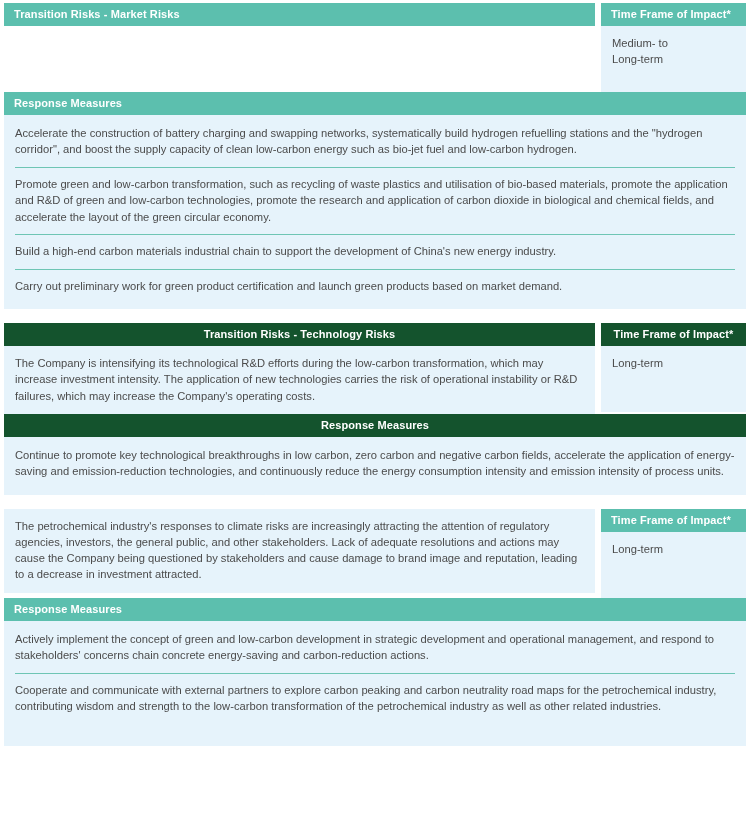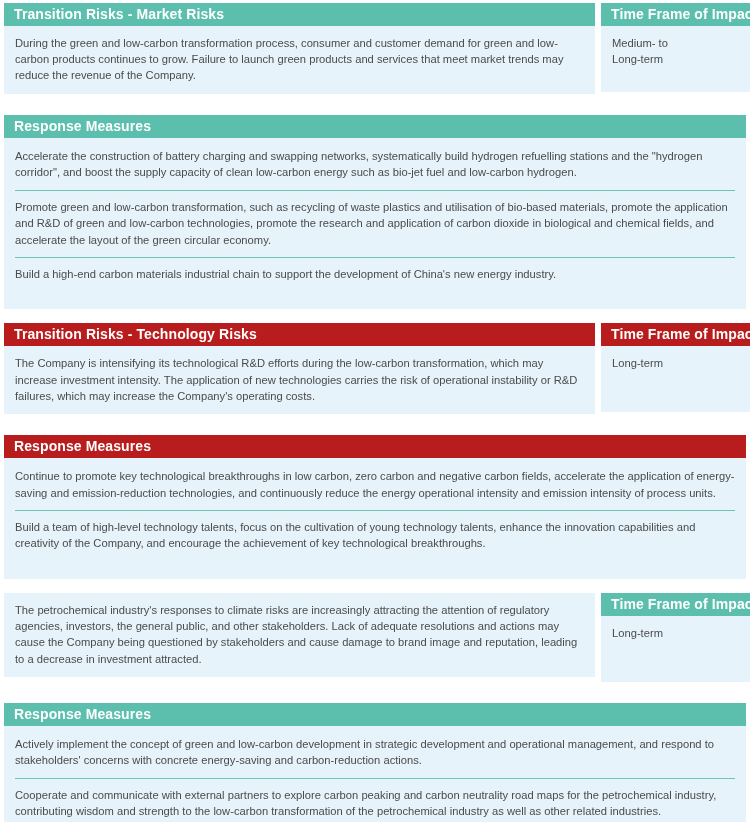--- a/index.html
+++ b/index.html
@@ -42,47 +42,47 @@
   }
   .time-col {
     flex: 1 1 auto;
   }
   .bar {
     height: 23px;
     line-height: 23px;
     padding: 0 10px;
     box-sizing: border-box;
     color: #ffffff;
-    font-size: 14px;
+    font-size: 11px;
     font-weight: bold;
     letter-spacing: 0.1px;
     white-space: nowrap;
     overflow: hidden;
   }
   .bar.teal { background: #5cbfae; }
-  .bar.blue { background: #b91c1c; }
+  .bar.blue { background: #14532d; text-align: center; }
 
   .body-cell {
     background: #e6f3fb;
     box-sizing: border-box;
     padding: 9px 11px 10px 11px;
     font-size: 11.2px;
     line-height: 1.45;
     color: #4b4b4b;
   }
   .desc-cell { min-height: 66px; }
   .time-cell { min-height: 66px; }
 
   
   .rm-header {
-    margin-top: 21px;
+    margin-top: 0;
   }
   .rm-body {
     background: #e6f3fb;
-    padding: 2px 11px 18px 11px;
+    padding: 2px 11px 6px 11px;
     box-sizing: border-box;
   }
   .measure {
     font-size: 11.2px;
     line-height: 1.47;
     color: #4b4b4b;
     padding: 8px 0 9px 0;
     border-bottom: 1.5px solid #6ec5b4;
   }
   .measure:last-child {
@@ -92,67 +92,66 @@
 </style>
 </head>
 <body>
 
 <div class="page">
 
   <div class="section sec-market">
     <div class="top-row">
       <div class="risk-col">
         <div class="bar teal">Transition Risks - Market Risks</div>
-        <div class="body-cell desc-cell">During the green and low-carbon transformation process, consumer and customer demand for green and low-carbon products continues to grow. Failure to launch green products and services that meet market trends may reduce the revenue of the Company.</div>
       </div>
       <div class="gap-col"></div>
       <div class="time-col">
         <div class="bar teal">Time Frame of Impact*</div>
         <div class="body-cell time-cell" style="white-space:pre-line;">Medium- to
 Long-term</div>
       </div>
     </div>
     <div class="bar teal rm-header">Response Measures</div>
     <div class="rm-body">
       <div class="measure">Accelerate the construction of battery charging and swapping networks, systematically build hydrogen refuelling stations and the "hydrogen corridor", and boost the supply capacity of clean low-carbon energy such as bio-jet fuel and low-carbon hydrogen.</div>
       <div class="measure">Promote green and low-carbon transformation, such as recycling of waste plastics and utilisation of bio-based materials, promote the application and R&amp;D of green and low-carbon technologies, promote the research and application of carbon dioxide in biological and chemical fields, and accelerate the layout of the green circular economy.</div>
       <div class="measure">Build a high-end carbon materials industrial chain to support the development of China's new energy industry.</div>
+      <div class="measure">Carry out preliminary work for green product certification and launch green products based on market demand.</div>
     </div>
   </div>
 
   <div class="section sec-technology">
     <div class="top-row">
       <div class="risk-col">
         <div class="bar blue">Transition Risks - Technology Risks</div>
         <div class="body-cell desc-cell">The Company is intensifying its technological R&amp;D efforts during the low-carbon transformation, which may increase investment intensity. The application of new technologies carries the risk of operational instability or R&amp;D failures, which may increase the Company's operating costs.</div>
       </div>
       <div class="gap-col"></div>
       <div class="time-col">
         <div class="bar blue">Time Frame of Impact*</div>
         <div class="body-cell time-cell" style="white-space:pre-line;">Long-term</div>
       </div>
     </div>
     <div class="bar blue rm-header">Response Measures</div>
     <div class="rm-body">
-      <div class="measure">Continue to promote key technological breakthroughs in low carbon, zero carbon and negative carbon fields, accelerate the application of energy-saving and emission-reduction technologies, and continuously reduce the energy operational intensity and emission intensity of process units.</div>
-      <div class="measure">Build a team of high-level technology talents, focus on the cultivation of young technology talents, enhance the innovation capabilities and creativity of the Company, and encourage the achievement of key technological breakthroughs.</div>
+      <div class="measure">Continue to promote key technological breakthroughs in low carbon, zero carbon and negative carbon fields, accelerate the application of energy-saving and emission-reduction technologies, and continuously reduce the energy consumption intensity and emission intensity of process units.</div>
     </div>
   </div>
 
   <div class="section sec-reputation">
     <div class="top-row">
       <div class="risk-col">
         <div class="body-cell desc-cell">The petrochemical industry's responses to climate risks are increasingly attracting the attention of regulatory agencies, investors, the general public, and other stakeholders. Lack of adequate resolutions and actions may cause the Company being questioned by stakeholders and cause damage to brand image and reputation, leading to a decrease in investment attracted.</div>
       </div>
       <div class="gap-col"></div>
       <div class="time-col">
         <div class="bar teal">Time Frame of Impact*</div>
         <div class="body-cell time-cell" style="white-space:pre-line;">Long-term</div>
       </div>
     </div>
     <div class="bar teal rm-header">Response Measures</div>
     <div class="rm-body">
-      <div class="measure">Actively implement the concept of green and low-carbon development in strategic development and operational management, and respond to stakeholders' concerns with concrete energy-saving and carbon-reduction actions.</div>
+      <div class="measure">Actively implement the concept of green and low-carbon development in strategic development and operational management, and respond to stakeholders' concerns chain concrete energy-saving and carbon-reduction actions.</div>
       <div class="measure">Cooperate and communicate with external partners to explore carbon peaking and carbon neutrality road maps for the petrochemical industry, contributing wisdom and strength to the low-carbon transformation of the petrochemical industry as well as other related industries.</div>
     </div>
   </div>
 
 </div>
 
 </body></html>

